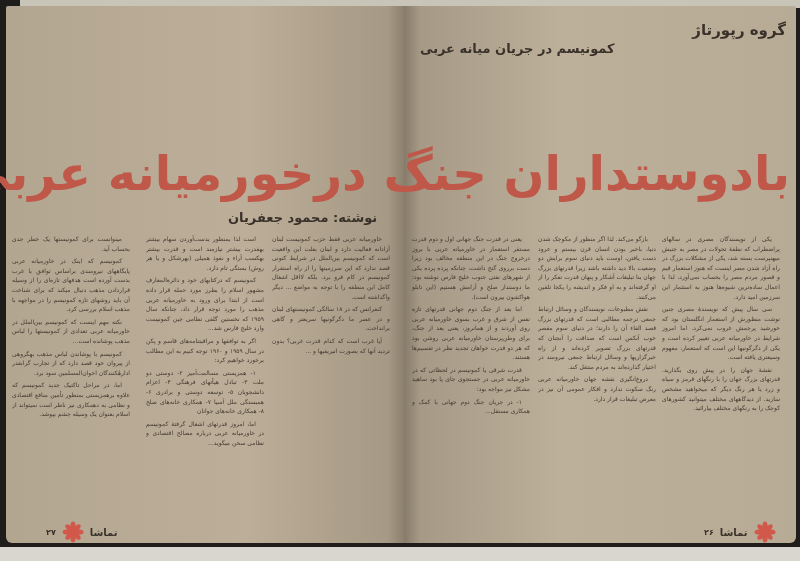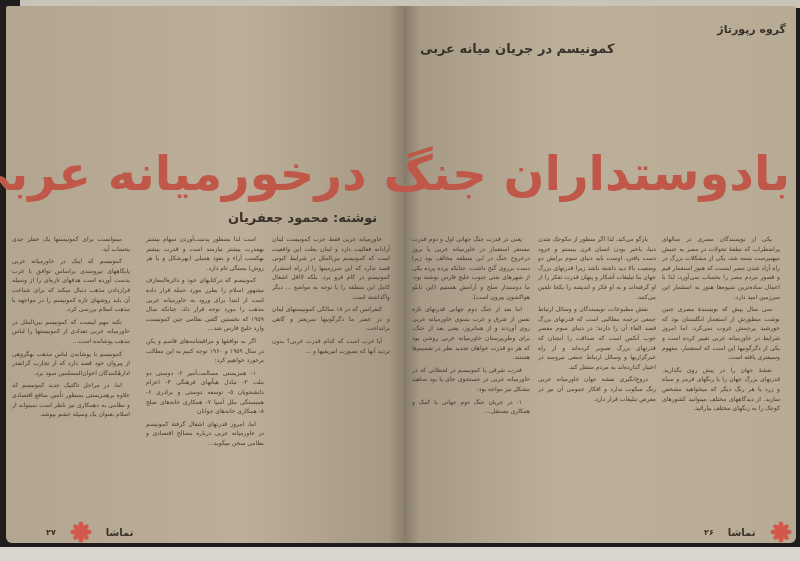--- a/index.html
+++ b/index.html
@@ -24,21 +24,21 @@
     }
     .top-strip {
       position: absolute; left: 20px; top: 0; width: 780px; height: 8px; background: #c9c4b8;
     }
 
     .rtl { direction: rtl; unicode-bidi: embed; }
 
     
     .dept {
       position: absolute; right: 14px; top: 22px; text-align: right;
-      font-size: 11px; line-height: 16px; color: #3a322a; font-weight: bold;
+      font-size: 15px; line-height: 16px; color: #3a322a; font-weight: bold;
     }
     .section-title {
       position: absolute; left: 420px; top: 41px;
       font-size: 13px; font-weight: bold; color: #3a322a;
     }
 
     
     .headline {
       position: absolute; left: 14px; top: 138px; width: 776px;
       text-align: center; white-space: nowrap;
@@ -54,21 +54,21 @@
     
     .col {
       position: absolute; top: 228px; width: 118px; height: 286px;
       font-size: 6px; line-height: 9.6px; color: #433a30; text-align: justify;
       overflow: hidden;
     }
     .col p { margin-bottom: 3px; text-indent: 8px; }
 
     
     .folio {
-      position: absolute; top: 515px; display: flex; align-items: center; gap: 14px;
+      position: absolute; top: 515px; display: flex; align-items: center; gap: 6px;
     }
     .flower {
       width: 22px; height: 22px; position: relative;
     }
     .flower svg { width: 22px; height: 22px; display: block; }
     .folio-num { font-size: 8px; font-weight: bold; color: #3a322a; }
     .folio-brand { font-size: 10px; font-weight: bold; color: #3a322a; }
   </style>
 </head>
 <body>

